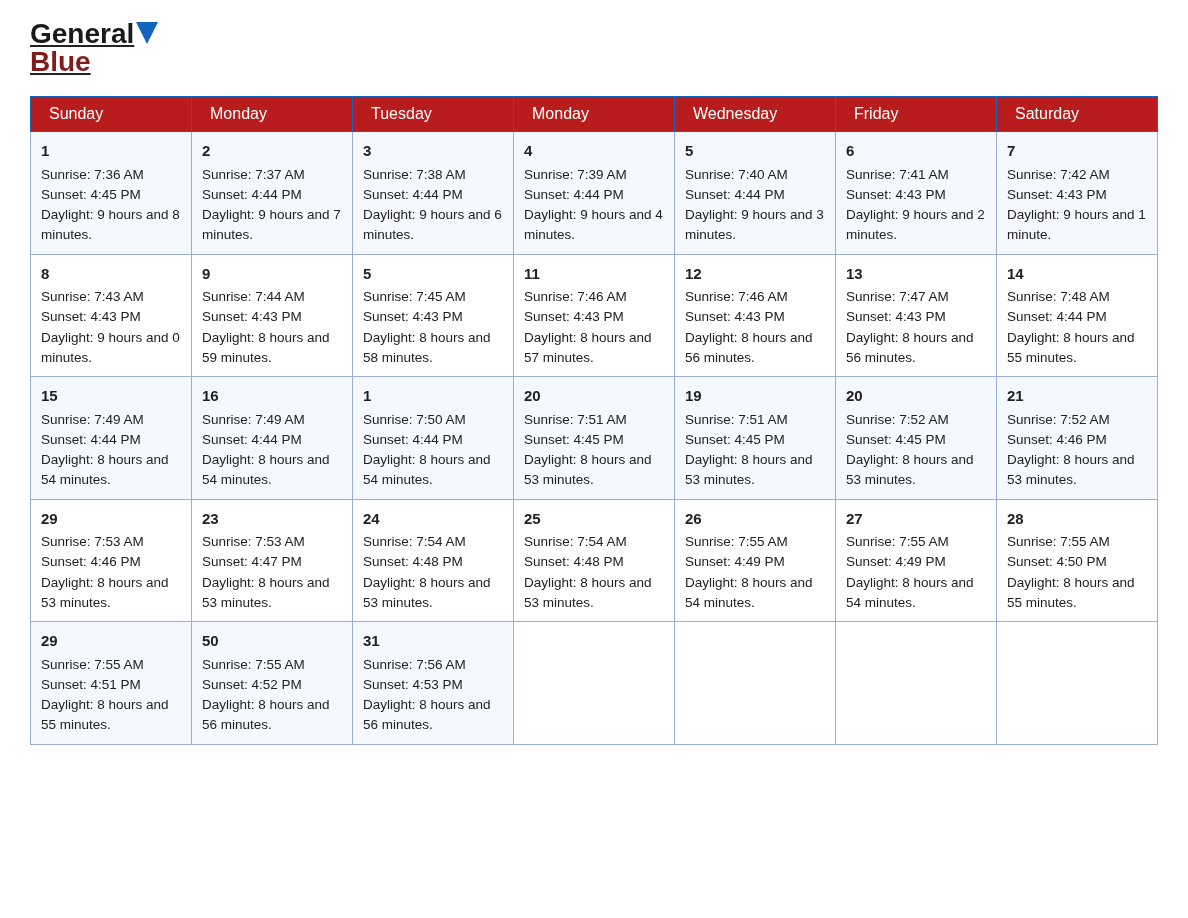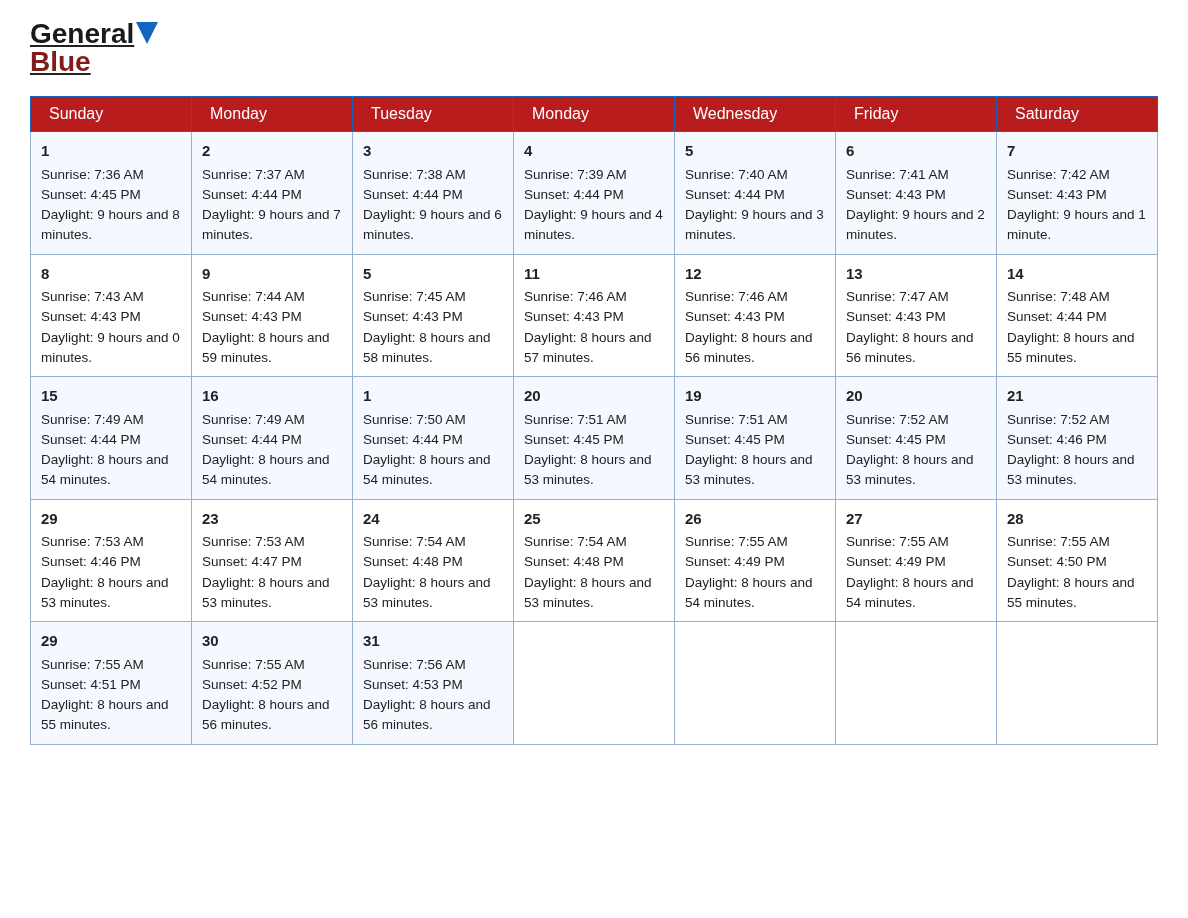--- a/index.html
+++ b/index.html
@@ -149,21 +149,21 @@
         <td><span class="day-num">29</span>Sunrise: 7:53 AM<br>Sunset: 4:46 PM<br>Daylight: 8 hours and 53 minutes.</td>
         <td><span class="day-num">23</span>Sunrise: 7:53 AM<br>Sunset: 4:47 PM<br>Daylight: 8 hours and 53 minutes.</td>
         <td><span class="day-num">24</span>Sunrise: 7:54 AM<br>Sunset: 4:48 PM<br>Daylight: 8 hours and 53 minutes.</td>
         <td><span class="day-num">25</span>Sunrise: 7:54 AM<br>Sunset: 4:48 PM<br>Daylight: 8 hours and 53 minutes.</td>
         <td><span class="day-num">26</span>Sunrise: 7:55 AM<br>Sunset: 4:49 PM<br>Daylight: 8 hours and 54 minutes.</td>
         <td><span class="day-num">27</span>Sunrise: 7:55 AM<br>Sunset: 4:49 PM<br>Daylight: 8 hours and 54 minutes.</td>
         <td><span class="day-num">28</span>Sunrise: 7:55 AM<br>Sunset: 4:50 PM<br>Daylight: 8 hours and 55 minutes.</td>
       </tr>
       <tr>
         <td><span class="day-num">29</span>Sunrise: 7:55 AM<br>Sunset: 4:51 PM<br>Daylight: 8 hours and 55 minutes.</td>
-        <td><span class="day-num">30</span>Sunrise: 7:55 AM<br>Sunset: 4:52 PM<br>Daylight: 8 hours and 56 minutes.</td>
+        <td><span class="day-num">50</span>Sunrise: 7:55 AM<br>Sunset: 4:52 PM<br>Daylight: 8 hours and 56 minutes.</td>
         <td><span class="day-num">31</span>Sunrise: 7:56 AM<br>Sunset: 4:53 PM<br>Daylight: 8 hours and 56 minutes.</td>
         <td class="empty"></td>
         <td class="empty"></td>
         <td class="empty"></td>
         <td class="empty"></td>
       </tr>
     </tbody>
 </table>
 
 </body></html>

